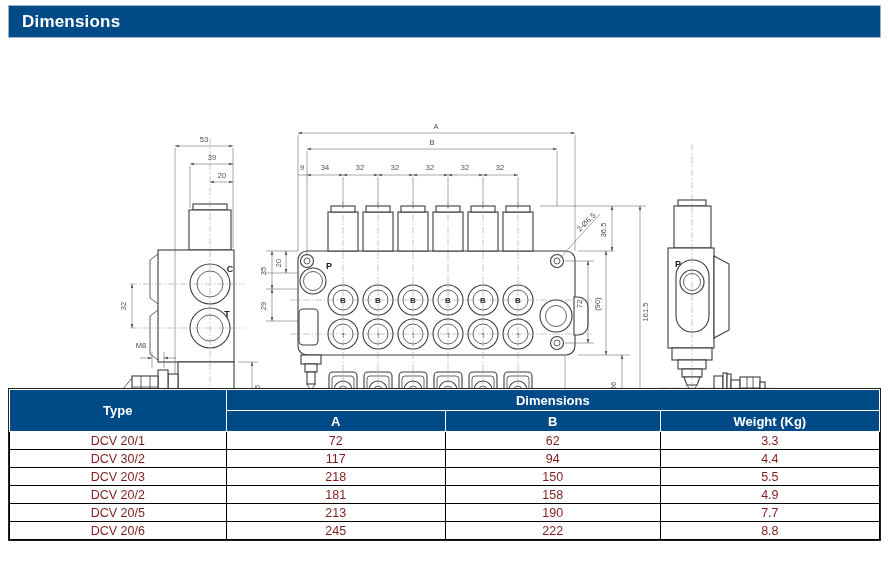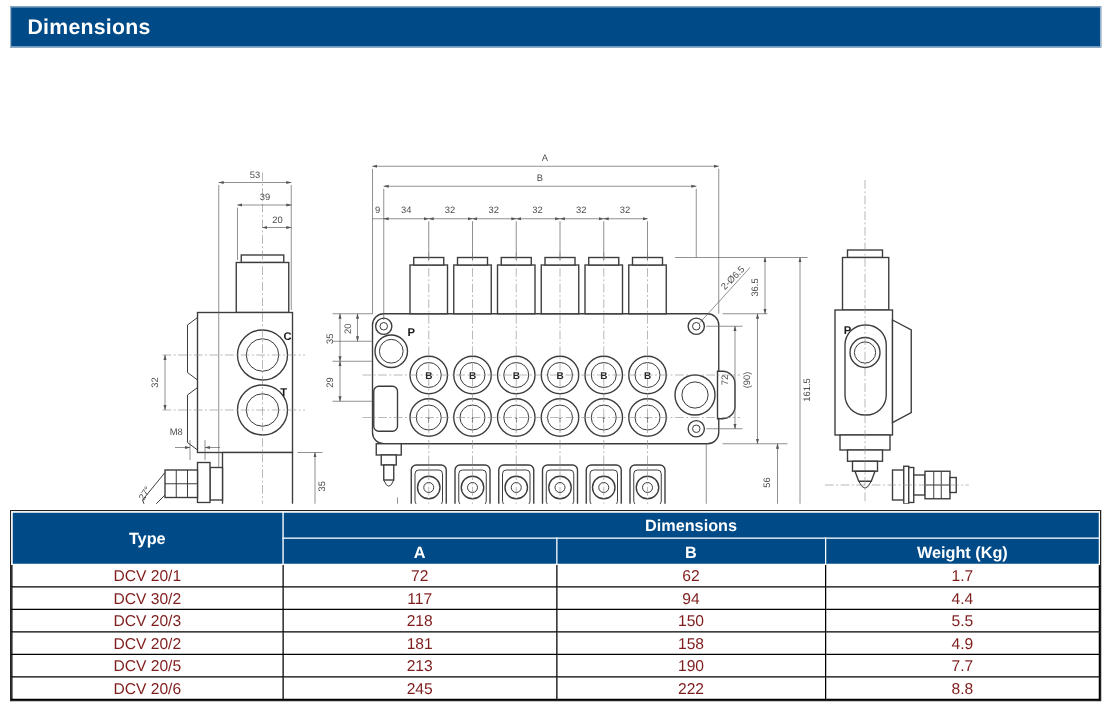--- a/index.html
+++ b/index.html
@@ -22,21 +22,21 @@
   svg.drawing { position:absolute; left:0; top:58px; }
   .ol  { fill:#ffffff; stroke:#3c3c3c; stroke-width:1.1; }
   .ol2 { fill:none;    stroke:#3c3c3c; stroke-width:0.8; }
   .dl  { stroke:#5f5f5f; stroke-width:0.55; fill:none; }
   .cl  { stroke:#8f8f8f; stroke-width:0.5; stroke-dasharray:7 2 1.5 2; fill:none; }
   text.dim  { font-size:7.5px; fill:#4d4d4d; text-anchor:middle; }
   text.port { font-size:9px; font-weight:bold; fill:#1a1a1a; text-anchor:middle; }
   text.pg   { font-size:8px; font-weight:bold; fill:#2a2a2a; text-anchor:middle; }
   
   .table-wrap {
-    position:absolute; left:8px; top:408px; width:873px;
+    position:absolute; left:8px; top:388px; width:873px;
     border:1px solid #222; box-sizing:border-box;
   }
   table.dim-table { width:100%; border-collapse:collapse; table-layout:fixed; }
   table.dim-table th {
     background:#004b87; color:#ffffff; font-weight:bold; font-size:13px;
     border:1px solid #ffffff; padding:1px 0; height:18px;
   }
   table.dim-table td {
     background:#ffffff; color:#7f1d1d; font-size:12.5px; text-align:center;
     border:1px solid #000000; padding:0; height:17px;
@@ -375,21 +375,21 @@
       <th>A</th>
       <th>B</th>
       <th>Weight (Kg)</th>
     </tr>
   </thead>
   <tbody>
     <tr>
       <td>DCV 20/1</td>
       <td>72</td>
       <td>62</td>
-      <td>1.7</td>
+      <td>3.3</td>
     </tr>
     <tr>
       <td>DCV 30/2</td>
       <td>117</td>
       <td>94</td>
       <td>4.4</td>
     </tr>
     <tr>
       <td>DCV 20/3</td>
       <td>218</td>

